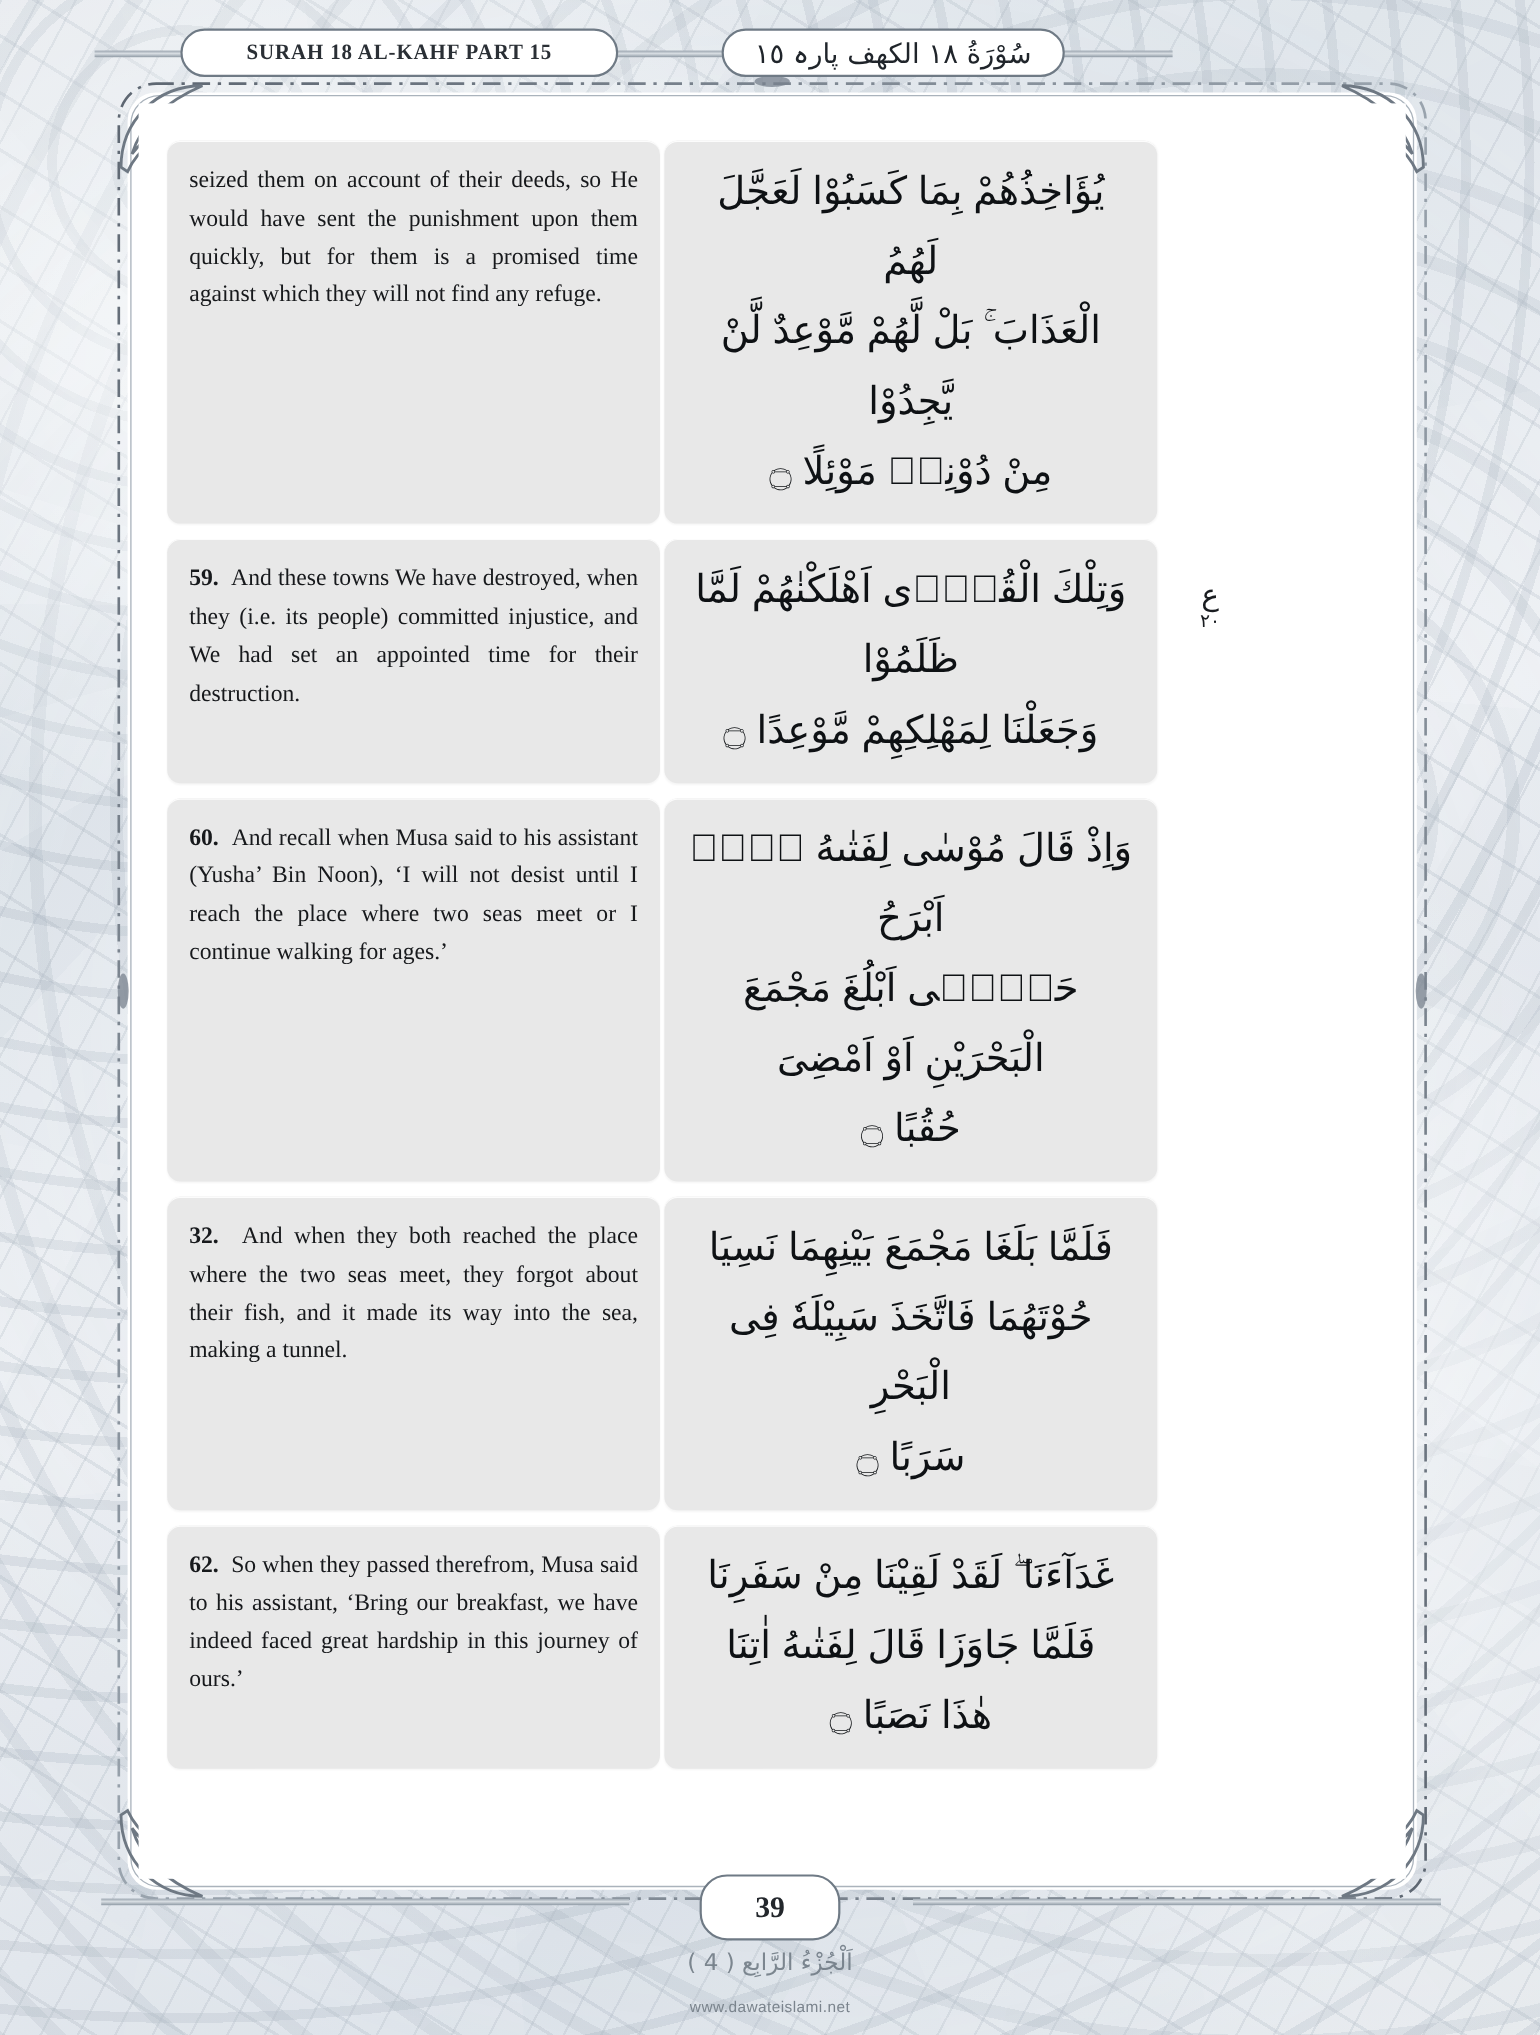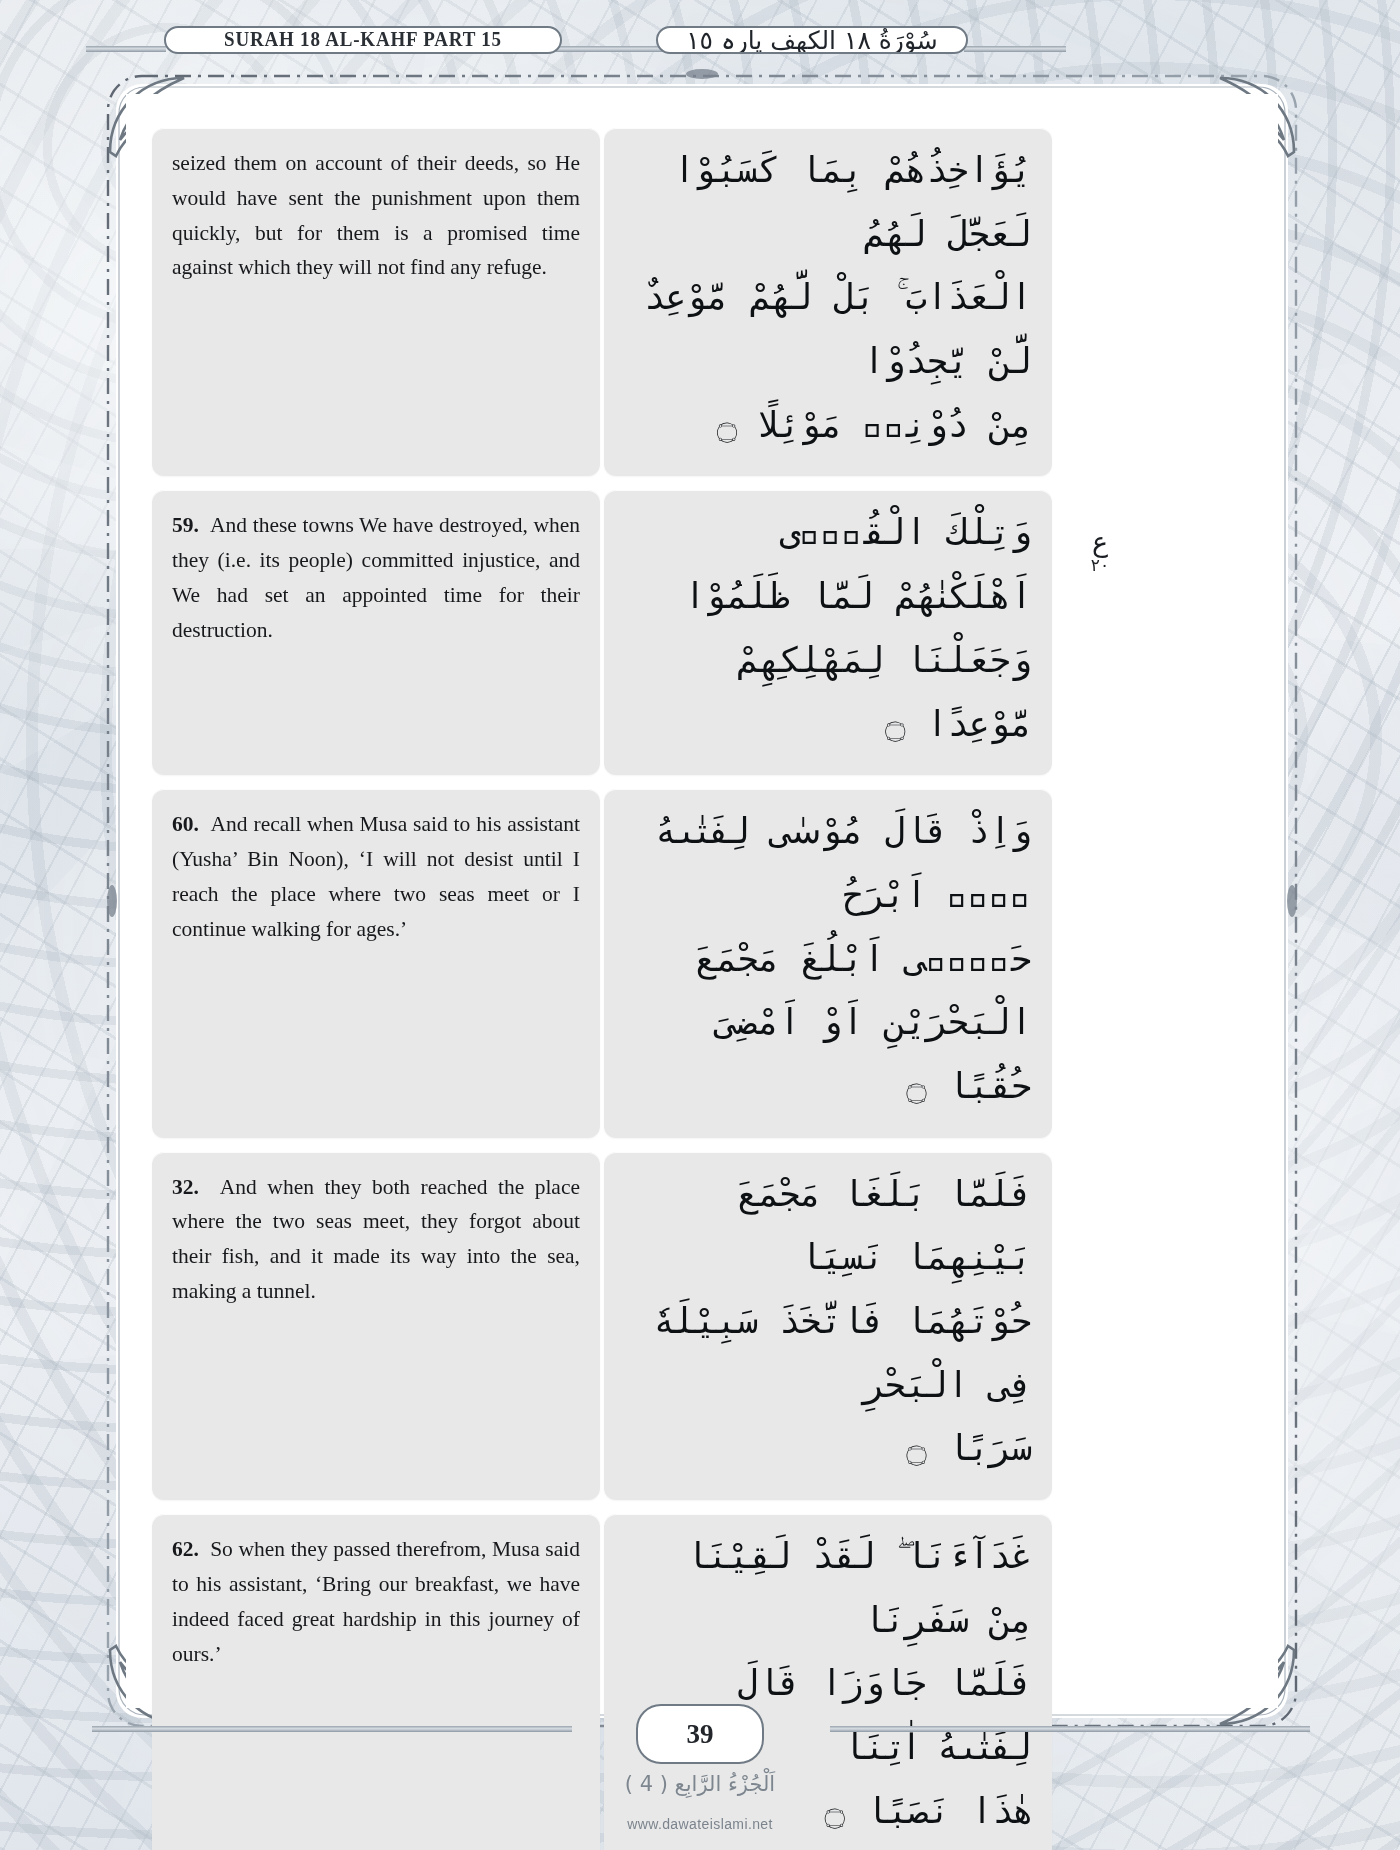--- a/index.html
+++ b/index.html
@@ -62,21 +62,21 @@
     position: absolute;
     top: 20px; height: 6px;
     background: linear-gradient(180deg,#9aa4ae 0%, #d7dde2 45%, #8e99a4 100%);
   }
   #rule-left  { left: 0;    width: 80px; }
   #rule-mid   { left: 470px; width: 108px; }
   #rule-right { left: 878px; width: 102px; }
 
   .cartouche {
     position: absolute;
-    top: 0; height: 28px;
+    top: 0; height: 44px;
     border: 2px solid #6f7a85;
     border-radius: 22px;
     background: #ffffff;
     display: flex; align-items: center; justify-content: center;
     overflow: hidden;
   }
   #cart-en { left: 78px;  width: 398px; }
   #cart-ar { left: 570px; width: 312px; }
 
   #title-en {
@@ -116,21 +116,22 @@
     text-justify: inter-word;
     font-family: "Liberation Serif", serif;
     font-size: 21.5px;
     line-height: 1.62;
     color: #17191c;
     hyphens: none;
   }
   .cell-en .vnum { font-weight: 700; }
   .cell-ar {
     direction: rtl;
-    font-family: Liberation Mono, monospace;
+    text-align: center;
+    font-family: Liberation Sans, sans-serif;
     font-size: 35px;
     line-height: 1.82;
     color: #0e1114;
     padding-top: 14px;
   }
 
   
   #ruku {
     position: absolute;
     left: 1078px; top: 528px;

